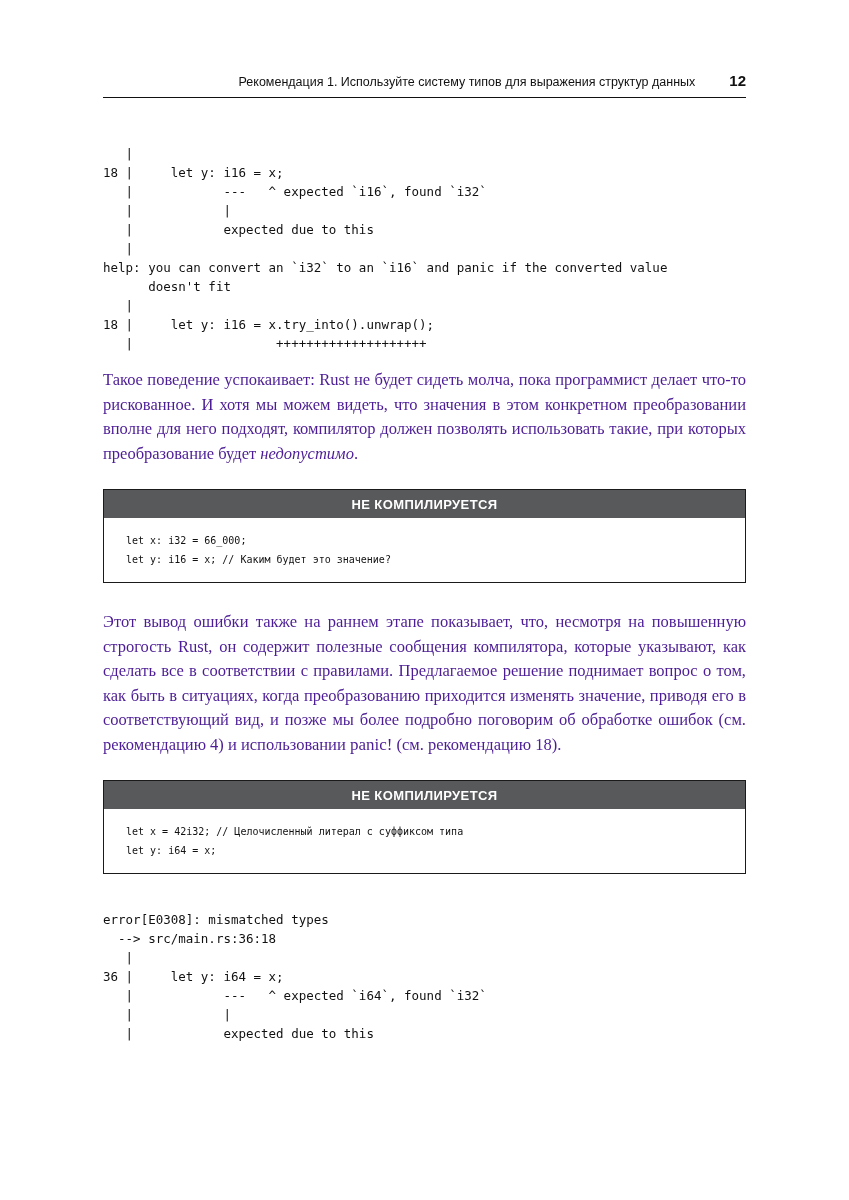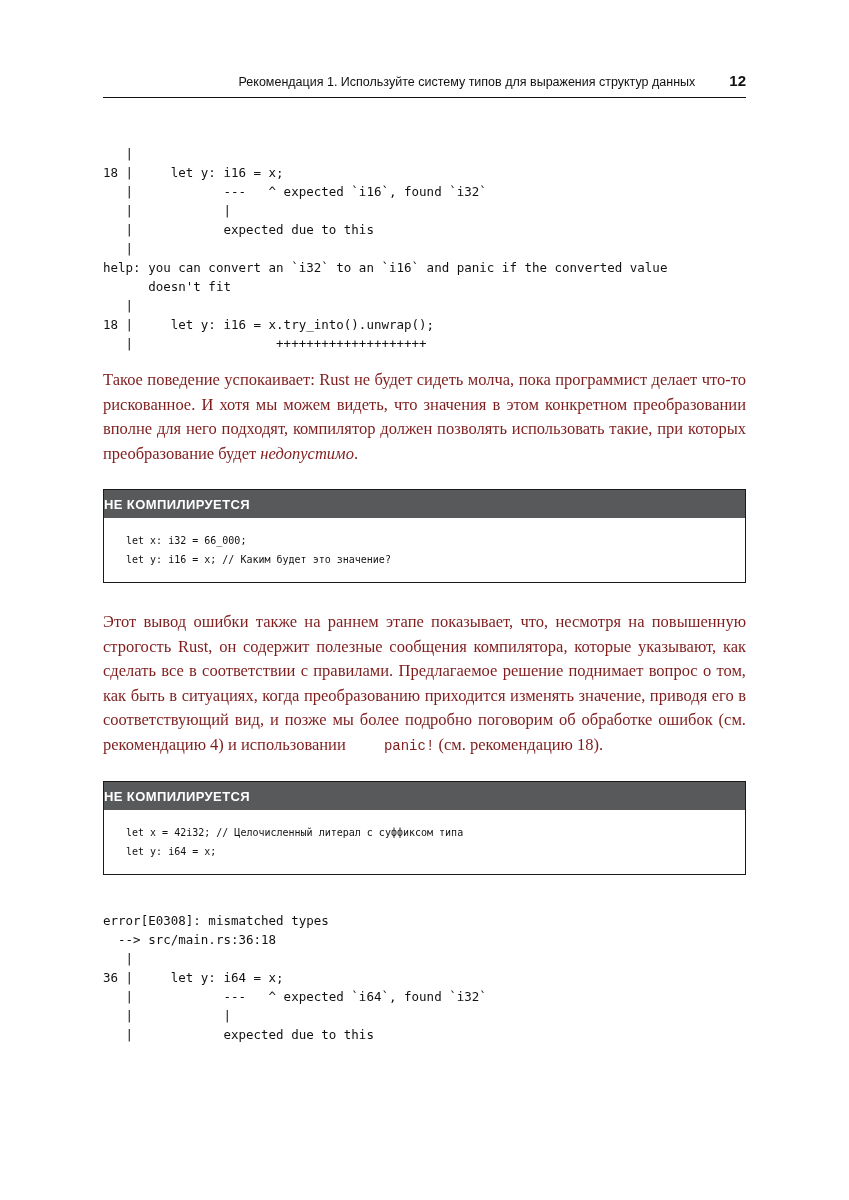--- a/index.html
+++ b/index.html
@@ -52,43 +52,43 @@
     margin-top: 46px;
   }
   pre.codeblock.bottom { margin-top: 36px; }
 
   
   p.body-text {
     font-size: 16.5px;
     line-height: 24.5px;
     text-align: justify;
     margin-top: 15px;
-    color: #7f1d1d;
+    color: #4c1d95;
   }
   p.body-text.spaced { margin-top: 27px; }
   p.body-text em { font-style: italic; }
   .inline-code {
-    font-family: Liberation Mono, monospace;
-    font-size: 14px;
-    margin-left: 34px;
+    font-family: Liberation Serif, serif;
+    font-size: 17px;
   }
 
   
   .nocompile-box {
     margin-top: 23px;
     border: 1.2px solid #1a1a1a;
     background: #ffffff;
   }
   .nocompile-header {
     background: #58595b;
     color: #ffffff;
     font-family: "Liberation Sans", sans-serif;
     font-weight: bold;
     font-size: 13px;
     letter-spacing: 0.4px;
+    text-align: center;
     padding: 7px 0 6px 0;
   }
   .nocompile-box pre {
     font-family: "DejaVu Sans Mono", "Liberation Mono", monospace;
     font-size: 10px;
     line-height: 19px;
     color: #111111;
     white-space: pre;
     padding: 13px 0 13px 22px;
   }

